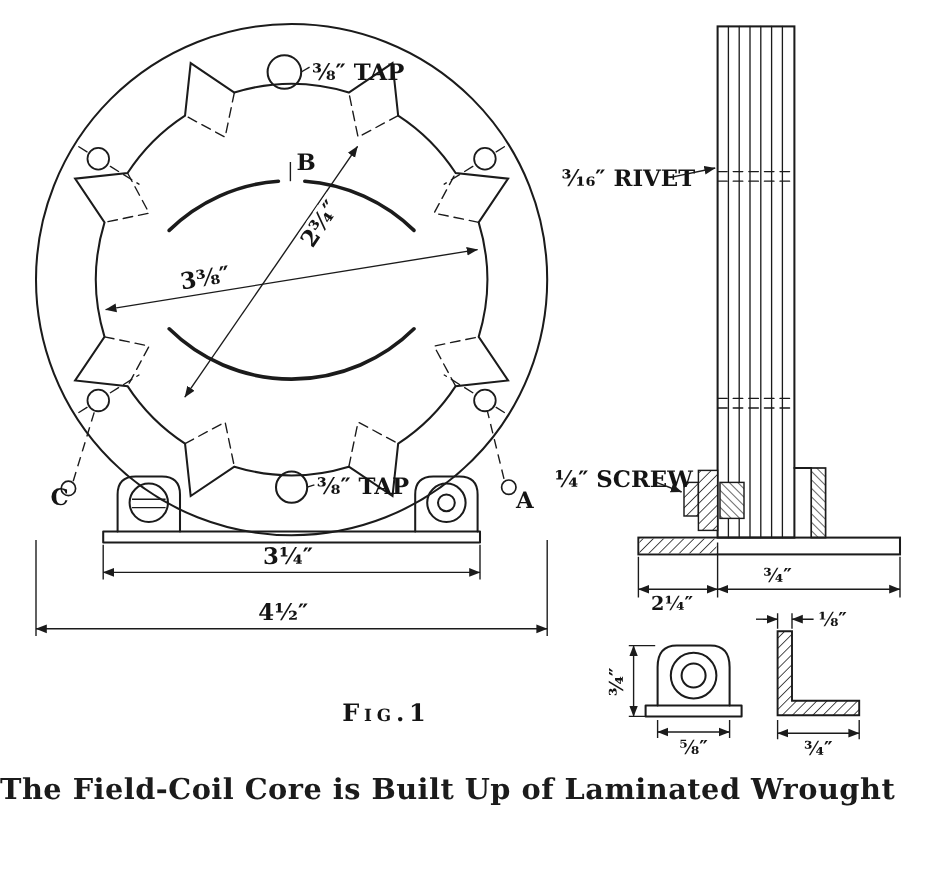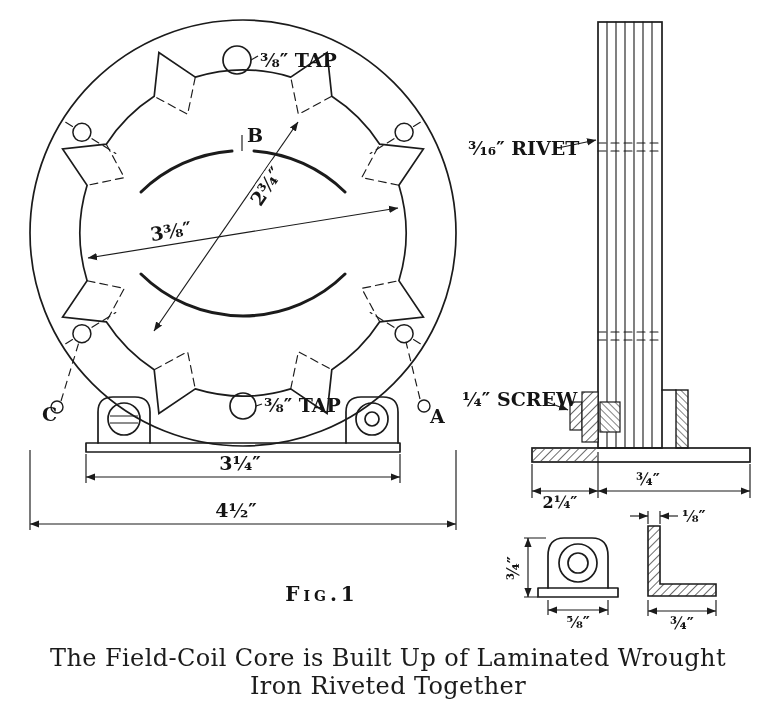--- a/index.html
+++ b/index.html
@@ -8,22 +8,22 @@
   svg{position:absolute;top:0;left:0;}
   .ln{stroke:#1b1b1b;stroke-width:1.7;fill:none;stroke-linecap:round;}
   .thick{stroke-width:3;}
   .thin{stroke-width:1.15;}
   .dash{stroke-dasharray:8 5;}
   .dim{stroke:#1b1b1b;stroke-width:1.15;fill:none;}
   .lbl{font-size:19px;font-weight:700;fill:#141414;font-family:"DejaVu Serif","DejaVu Sans",serif;}
   .small{font-size:16px;}
   .halo{stroke:#ffffff;stroke-width:5px;paint-order:stroke;}
   .figlbl{font-size:20px;font-weight:700;letter-spacing:4px;font-variant:small-caps;fill:#141414;}
-  .caption{position:absolute;left:0;top:644px;width:776px;text-align:center;
-           font-weight:400;font-size:24px;line-height:28px;letter-spacing:.4px;white-space:nowrap;}
+  .caption{position:absolute;left:0;top:644px;width:776px;
+           font-weight:700;font-size:24px;line-height:28px;letter-spacing:.4px;white-space:nowrap;}
 </style>
 </head>
 <body>
 
 <div class="page">
 <svg width="776" height="640" viewBox="0 0 776 640">
   <defs>
     <marker id="ah" viewBox="0 0 10 10" refX="9.5" refY="5" markerWidth="9.5" markerHeight="9.5" markerUnits="userSpaceOnUse" orient="auto-start-reverse">
       <path d="M0,1.2 L9.8,5 L0,8.8 Z" fill="#1b1b1b"></path>
     </marker>
@@ -142,15 +142,14 @@
     <line x1="678" y1="516" x2="660" y2="516" class="dim" marker-end="url(#ah)"></line>
     <text x="682" y="522" class="lbl small">⅛″</text>
     <path d="M648,600 L648,616 M716,600 L716,616" class="dim"></path>
     <line x1="648" y1="611" x2="716" y2="611" class="dim" marker-start="url(#ah)" marker-end="url(#ah)"></line>
     <text x="682" y="629" text-anchor="middle" class="lbl small halo">¾″</text>
   </g>
 </svg>
 
 <div class="caption">
   <div>The Field-Coil Core is Built Up of Laminated Wrought</div>
-  <div>Iron Riveted Together</div>
 </div>
 </div>
 
 </body></html>

